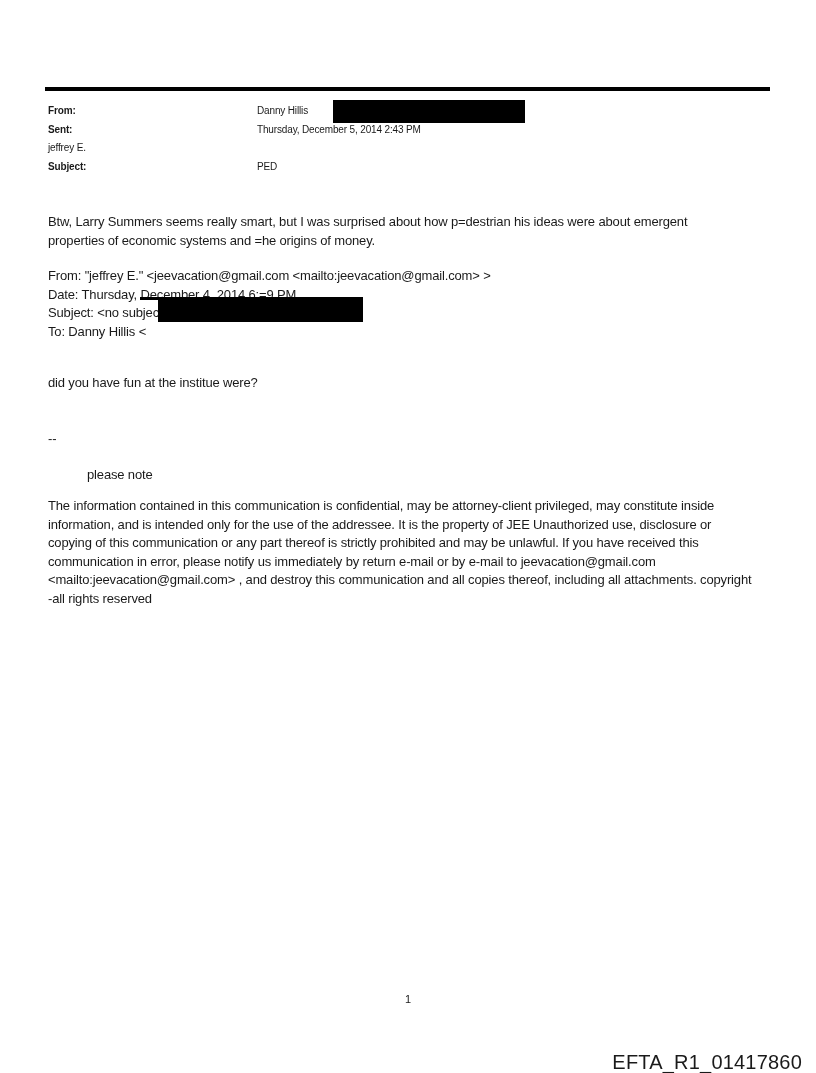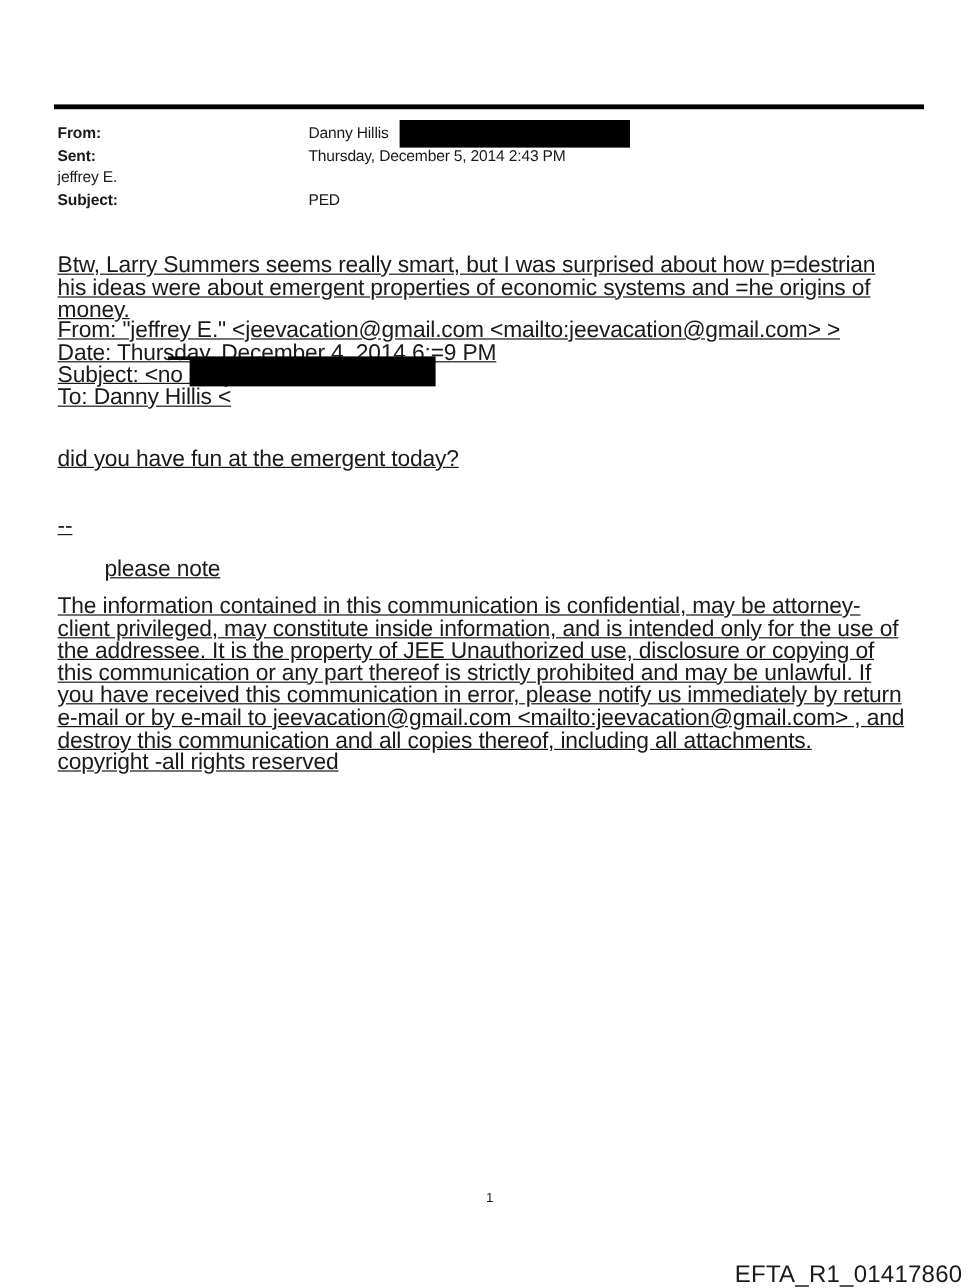--- a/index.html
+++ b/index.html
@@ -21,21 +21,21 @@
     left: 45px;
     top: 87px;
     width: 725px;
     height: 4px;
     background: #000000;
   }
   .email-header {
     position: absolute;
     left: 48px;
     top: 102px;
-    font-size: 13px;
+    font-size: 10px;
     line-height: 18.7px;
     letter-spacing: -0.15px;
   }
   .header-row {
     display: flex;
   }
   .header-label {
     width: 209px;
     font-weight: 700;
   }
@@ -60,24 +60,23 @@
   }
   .redaction-quoted {
     left: 158px;
     top: 300px;
     width: 205px;
     height: 22px;
   }
   .bodytext {
     position: absolute;
     left: 48px;
-    font-size: 19px;
+    font-size: 13px;
     line-height: 18.6px;
     letter-spacing: -0.15px;
-    text-decoration: underline;
   }
   .para-intro {
     top: 213px;
     width: 692px;
   }
   .quoted-header {
     top: 267px;
     width: 710px;
   }
   .question {
@@ -145,21 +144,21 @@
   <div class="bodytext quoted-header">
     <div>From: "jeffrey E." &lt;jeevacation@gmail.com &lt;mailto:jeevacation@gmail.com&gt; &gt;</div>
     <div>Date: Thursday, December 4, 2014 6:=9 PM</div>
     <div>Subject: &lt;no subject&gt;</div>
     <div>To: Danny Hillis &lt;</div>
   </div>
 
   <div class="redaction redaction-quoted-underline"></div>
   <div class="redaction redaction-quoted"></div>
 
-  <div class="bodytext question">did you have fun at the emergent today?</div>
+  <div class="bodytext question">did you have fun at the institue were?</div>
 
   <div class="bodytext sig-dashes">--</div>
 
   <div class="bodytext please-note">please note</div>
 
   <div class="bodytext disclaimer">The information contained in this communication is confidential, may be attorney-client privileged, may constitute inside information, and is intended only for the use of the addressee. It is the property of JEE Unauthorized use, disclosure or copying of this communication or any part thereof is strictly prohibited and may be unlawful. If you have received this communication in error, please notify us immediately by return e-mail or by e-mail to jeevacation@gmail.com &lt;mailto:jeevacation@gmail.com&gt; , and destroy this communication and all copies thereof, including all attachments. copyright -all rights reserved</div>
 
   <div class="page-number">1</div>
 
   <div class="bates-number">EFTA_R1_01417860</div>

